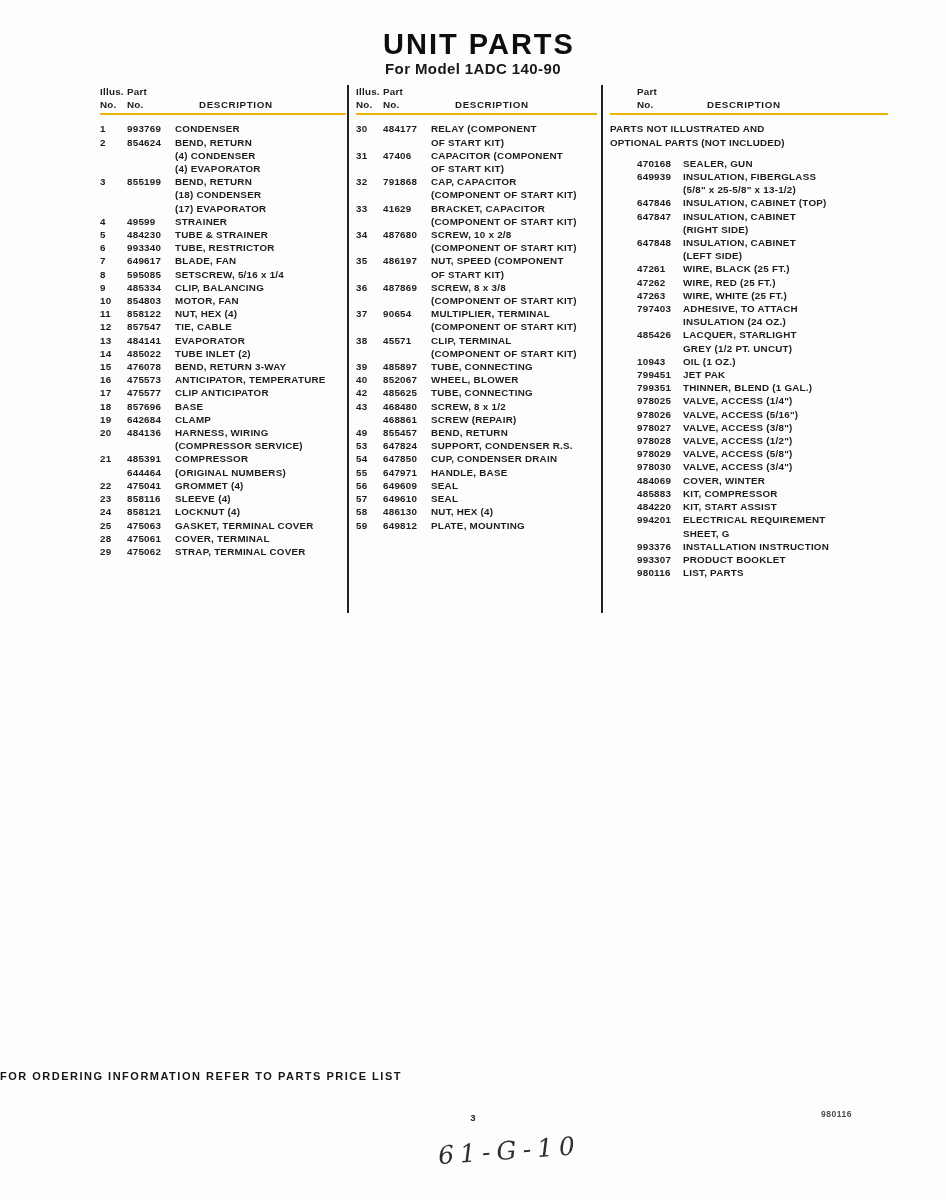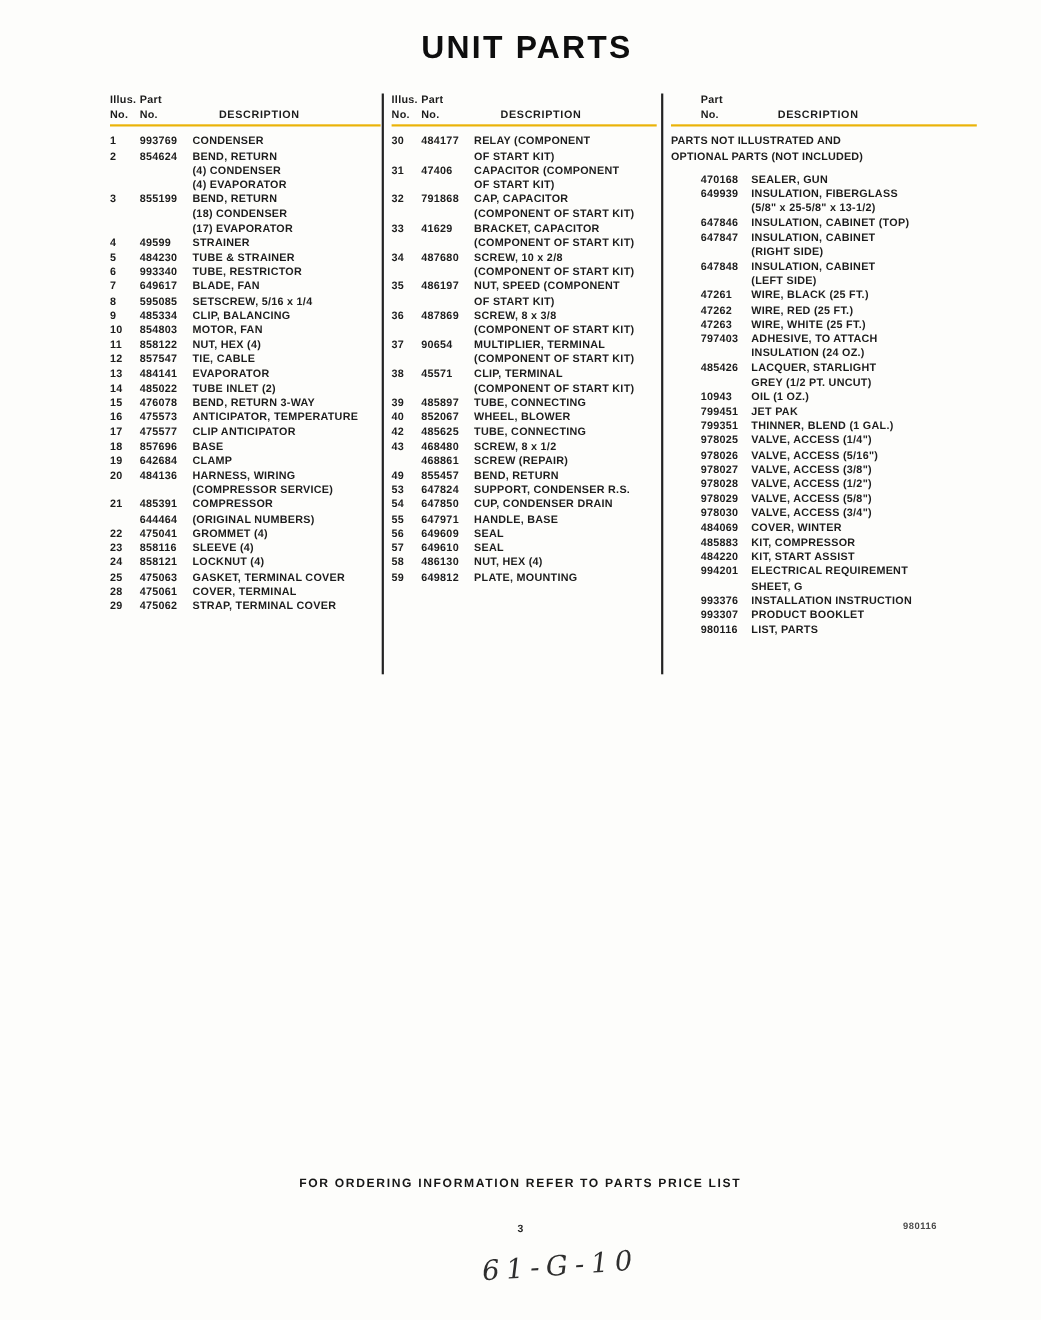--- a/index.html
+++ b/index.html
@@ -32,21 +32,21 @@
   .cell { white-space:nowrap; }
   .desc-h { padding-left:24px; letter-spacing:0.6px; }
   .p3 { padding-left:27px; }
   .rows { margin-top:7px; }
   .nheading { margin-top:7px; letter-spacing:0.2px; }
   .rows3 { margin-top:8px; }
   .vline { position:absolute; top:85px; height:528px; width:2px; background:#222; }
   .vline1 { left:347px; }
   .vline2 { left:601px; }
   .ordering {
-    position:absolute; top:1070px; left:0; width:946px; text-align:center;
+    position:absolute; top:1070px; left:0; width:946px; text-align:left;
     font-size:11px; font-weight:bold; letter-spacing:1.5px; color:#161616;
   }
   .pageno {
     position:absolute; top:1112px; left:0; width:946px; text-align:center;
     font-size:9.5px; font-weight:bold; color:#222;
   }
   .docno {
     position:absolute; top:1109px; left:821px;
     font-size:8.5px; font-weight:bold; color:#4a4a4a; letter-spacing:0.5px;
   }
@@ -56,20 +56,21 @@
     font-size:25px; color:#2e2e2e; letter-spacing:6px;
     transform:rotate(-4deg);
   }
 </style>
 </head>
 <body>
 
 <div class="page">
 
   <div class="title">UNIT PARTS</div>
+  <div class="subtitle">For Model 1ADC 140-90</div>
 
   <div class="col col1">
     <div class="colhead">
       <div class="hrow">
         <span class="cell">Illus.</span>
         <span class="cell">Part</span>
         <span class="cell"></span>
       </div>
       <div class="hrow">
         <span class="cell">No.</span>

